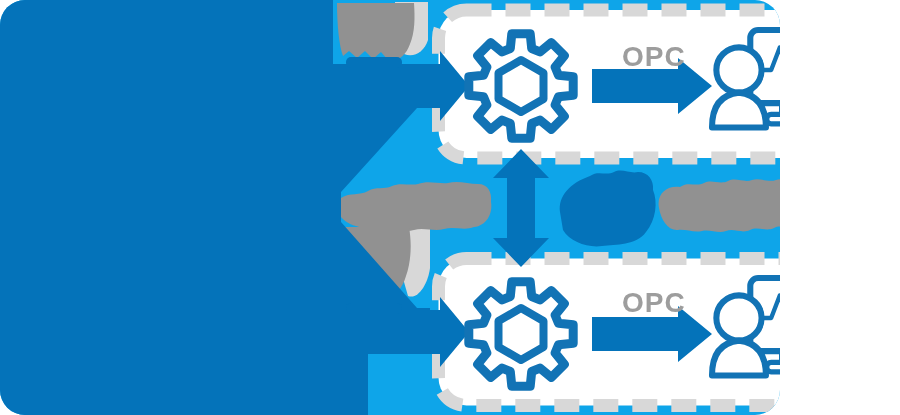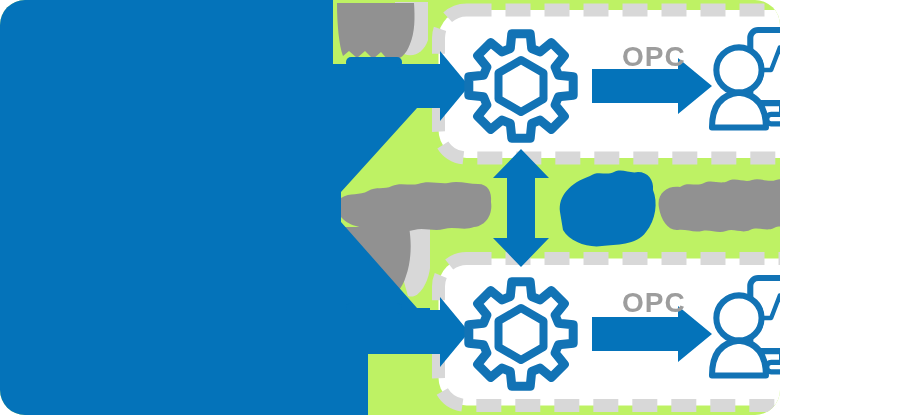--- a/index.html
+++ b/index.html
@@ -1,16 +1,16 @@
 <!DOCTYPE html>
 <html><head>
 <meta charset="utf-8">
 <style>
   html,body{margin:0;padding:0;background:#fff;}
-  .canvas{position:relative;width:780px;height:415px;overflow:hidden;background:#bef264;
+  .canvas{position:relative;width:780px;height:415px;overflow:hidden;background:#0ea5e9;
           font-family:"Liberation Sans",sans-serif;border-radius:25px;}
   svg{display:block}
   .blue{fill:#0473BA;}
   .gray{fill:#919191;}
   .lightgray{fill:#D8D8D8;}
   .box{fill:#ffffff;stroke:#D8D8D8;stroke-width:13;stroke-dasharray:25 14;}
   .gearline{fill:#ffffff;stroke:#1273B5;stroke-width:9;stroke-linejoin:round;}
   .hex{fill:#ffffff;stroke:#1273B5;stroke-width:8;stroke-linejoin:round;}
   .icon7{fill:#ffffff;stroke:#1273B5;stroke-width:7;stroke-linejoin:round;}
   .icon6{fill:#ffffff;stroke:#1273B5;stroke-width:6;stroke-linejoin:round;}

